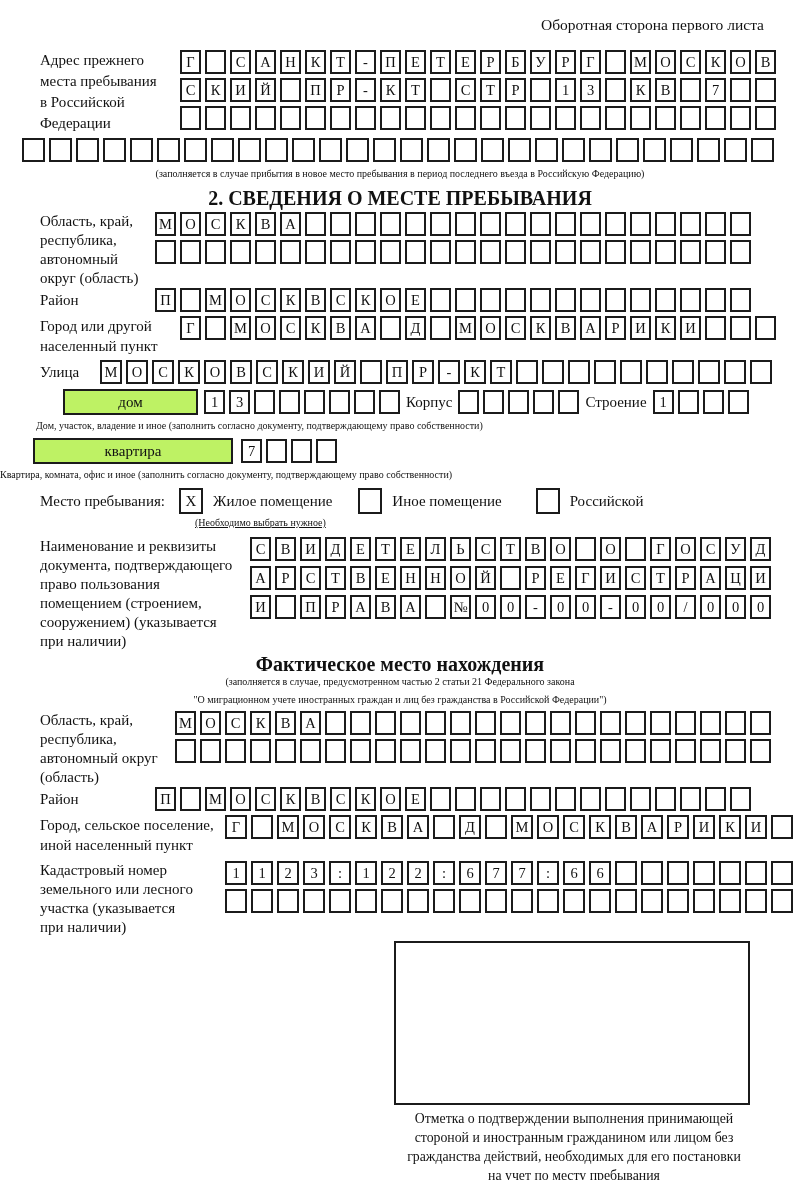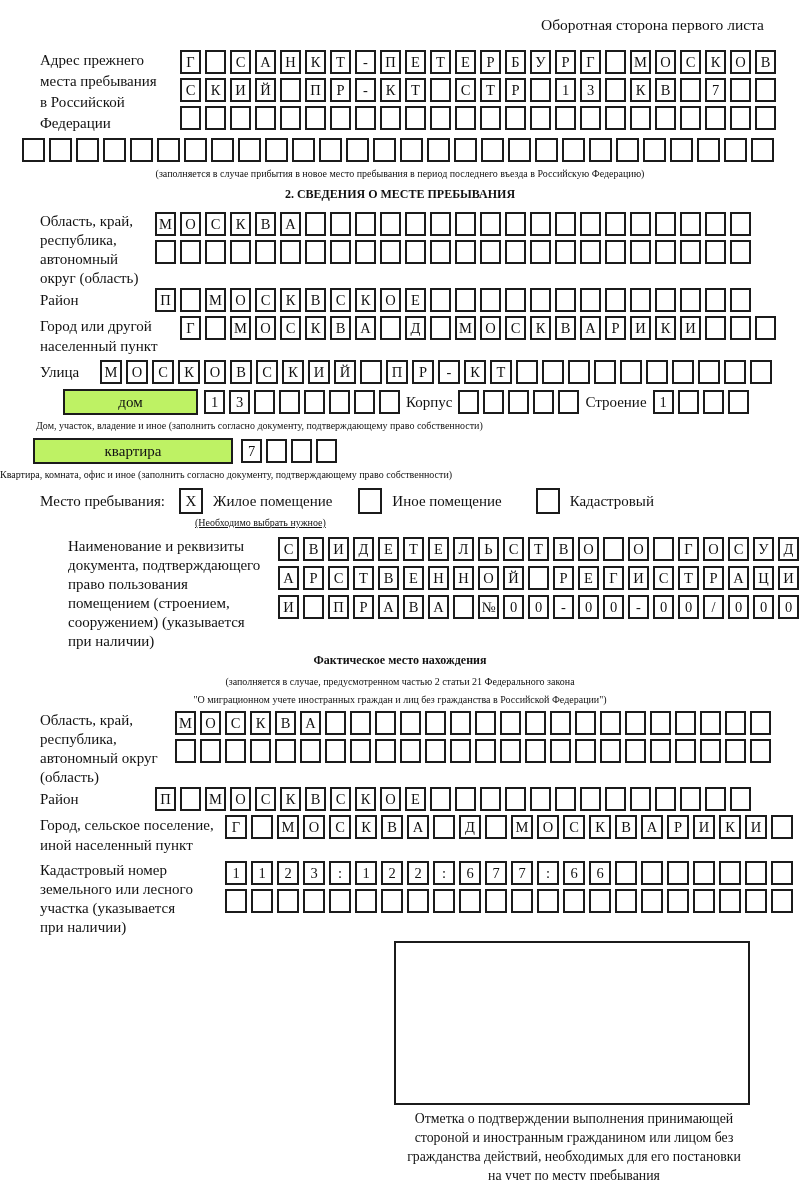--- a/index.html
+++ b/index.html
@@ -32,21 +32,21 @@
     display:flex;align-items:center;justify-content:center;
     font-size:14.5px;line-height:1;
     flex:0 0 auto;
     background:#fff;
   }
   .cell23 .cbox{width:23px;}
   .cell22 .cbox{width:22px;}
   .note{font-size:10px;}
   .note-center{text-align:center;}
   .sec-title{
-    text-align:center;font-weight:bold;font-size:12px;
+    text-align:center;font-weight:bold;font-size:20px;
     margin-top:5px;height:21px;
   }
   .widebox{
     border:2px solid #1b1b1b;
     height:26px;box-sizing:border-box;
     display:flex;align-items:center;justify-content:center;
     background:#bef264;flex:0 0 auto;
   }
   .chk{
     width:24px;height:26px;
@@ -86,21 +86,21 @@
   .b-housenote{margin-left:36px;margin-top:3px;height:16px;line-height:16px;}
   .b-apt{margin-left:33px;margin-top:4px;align-items:center;}
   .apt-label-box{width:200px;margin-right:8px;}
   .b-aptnote{margin-top:3px;height:16px;line-height:16px;}
   .b-stay{margin-left:40px;margin-top:5px;align-items:center;}
   .stay-main-label{margin-right:14px;line-height:26px;}
   .stay-opt-label{margin-left:10px;line-height:26px;}
   .opt-gap1{margin-left:26px;}
   .opt-gap2{margin-left:34px;}
   .b-staynote{margin-left:195px;margin-top:1px;height:16px;line-height:16px;text-decoration:underline;}
-  .b-doc{margin-top:6px;min-height:114px;padding-left:28px;}
+  .b-doc{margin-top:6px;min-height:114px;}
   .b-doc .lblcol{margin-left:40px;width:210px;line-height:19px;}
   .b-doc .boxes + .boxes{margin-top:5px;}
   .b-facttitle{margin-top:2px;height:20px;}
   .b-factnote{line-height:18px;}
   .b-region2{margin-top:2px;min-height:76px;}
   .b-region2 .lblcol{margin-left:40px;width:135px;line-height:19px;}
   .b-district2 .lblcol{margin-left:40px;width:115px;line-height:24px;}
   .b-city2{margin-top:4px;min-height:42px;}
   .b-city2 .lblcol{margin-left:40px;width:185px;line-height:20px;}
   .b-cad{margin-top:4px;min-height:76px;}
@@ -438,21 +438,21 @@
   </div>
   <div class="note b-aptnote">Квартира, комната, офис и иное (заполнить согласно документу, подтверждающему право собственности)</div>
 
   <div class="row b-stay">
     <span class="stay-main-label">Место пребывания:</span>
     <span class="chk">X</span>
     <span class="stay-opt-label">Жилое помещение</span>
     <span class="chk opt-gap1"></span>
     <span class="stay-opt-label">Иное помещение</span>
     <span class="chk opt-gap2"></span>
-    <span class="stay-opt-label">Кадастровый</span>
+    <span class="stay-opt-label">Российской</span>
   </div>
   <div class="note b-staynote">(Необходимо выбрать нужное)</div>
 
   <div class="row b-doc">
     <div class="lblcol">
       <div class="lbl-line">Наименование и реквизиты</div>
       <div class="lbl-line">документа, подтверждающего</div>
       <div class="lbl-line">право пользования</div>
       <div class="lbl-line">помещением (строением,</div>
       <div class="lbl-line">сооружением) (указывается</div>

